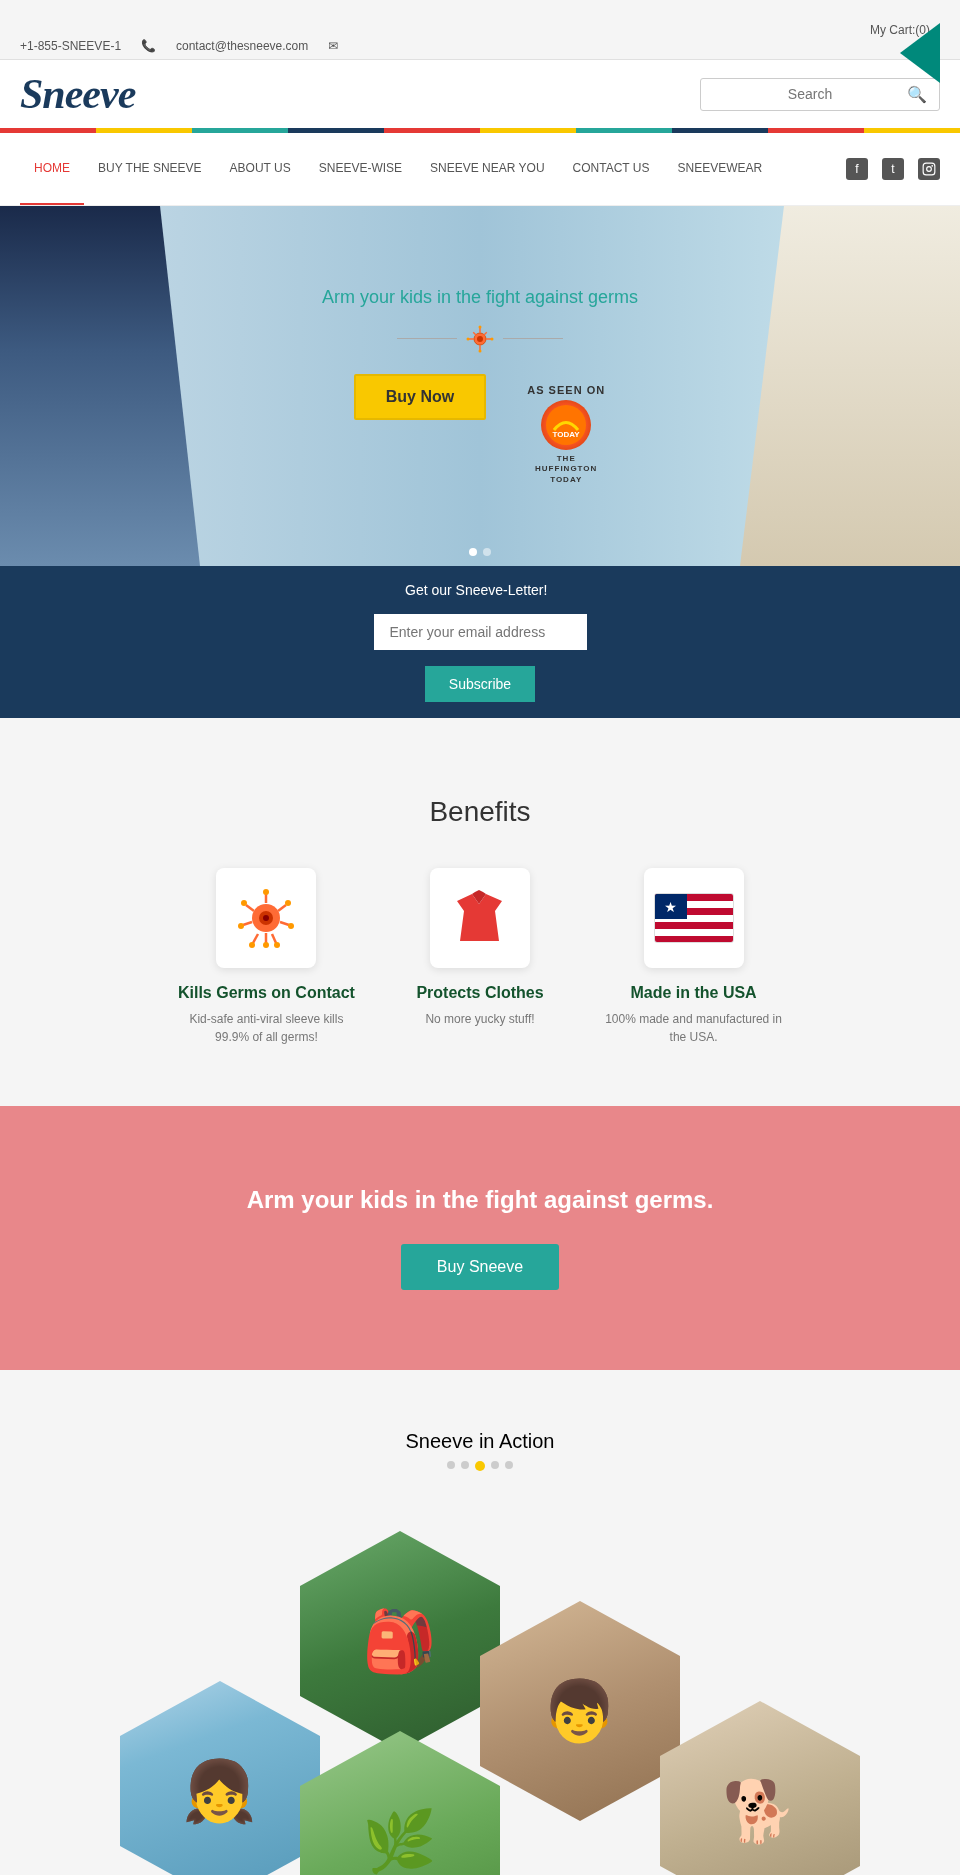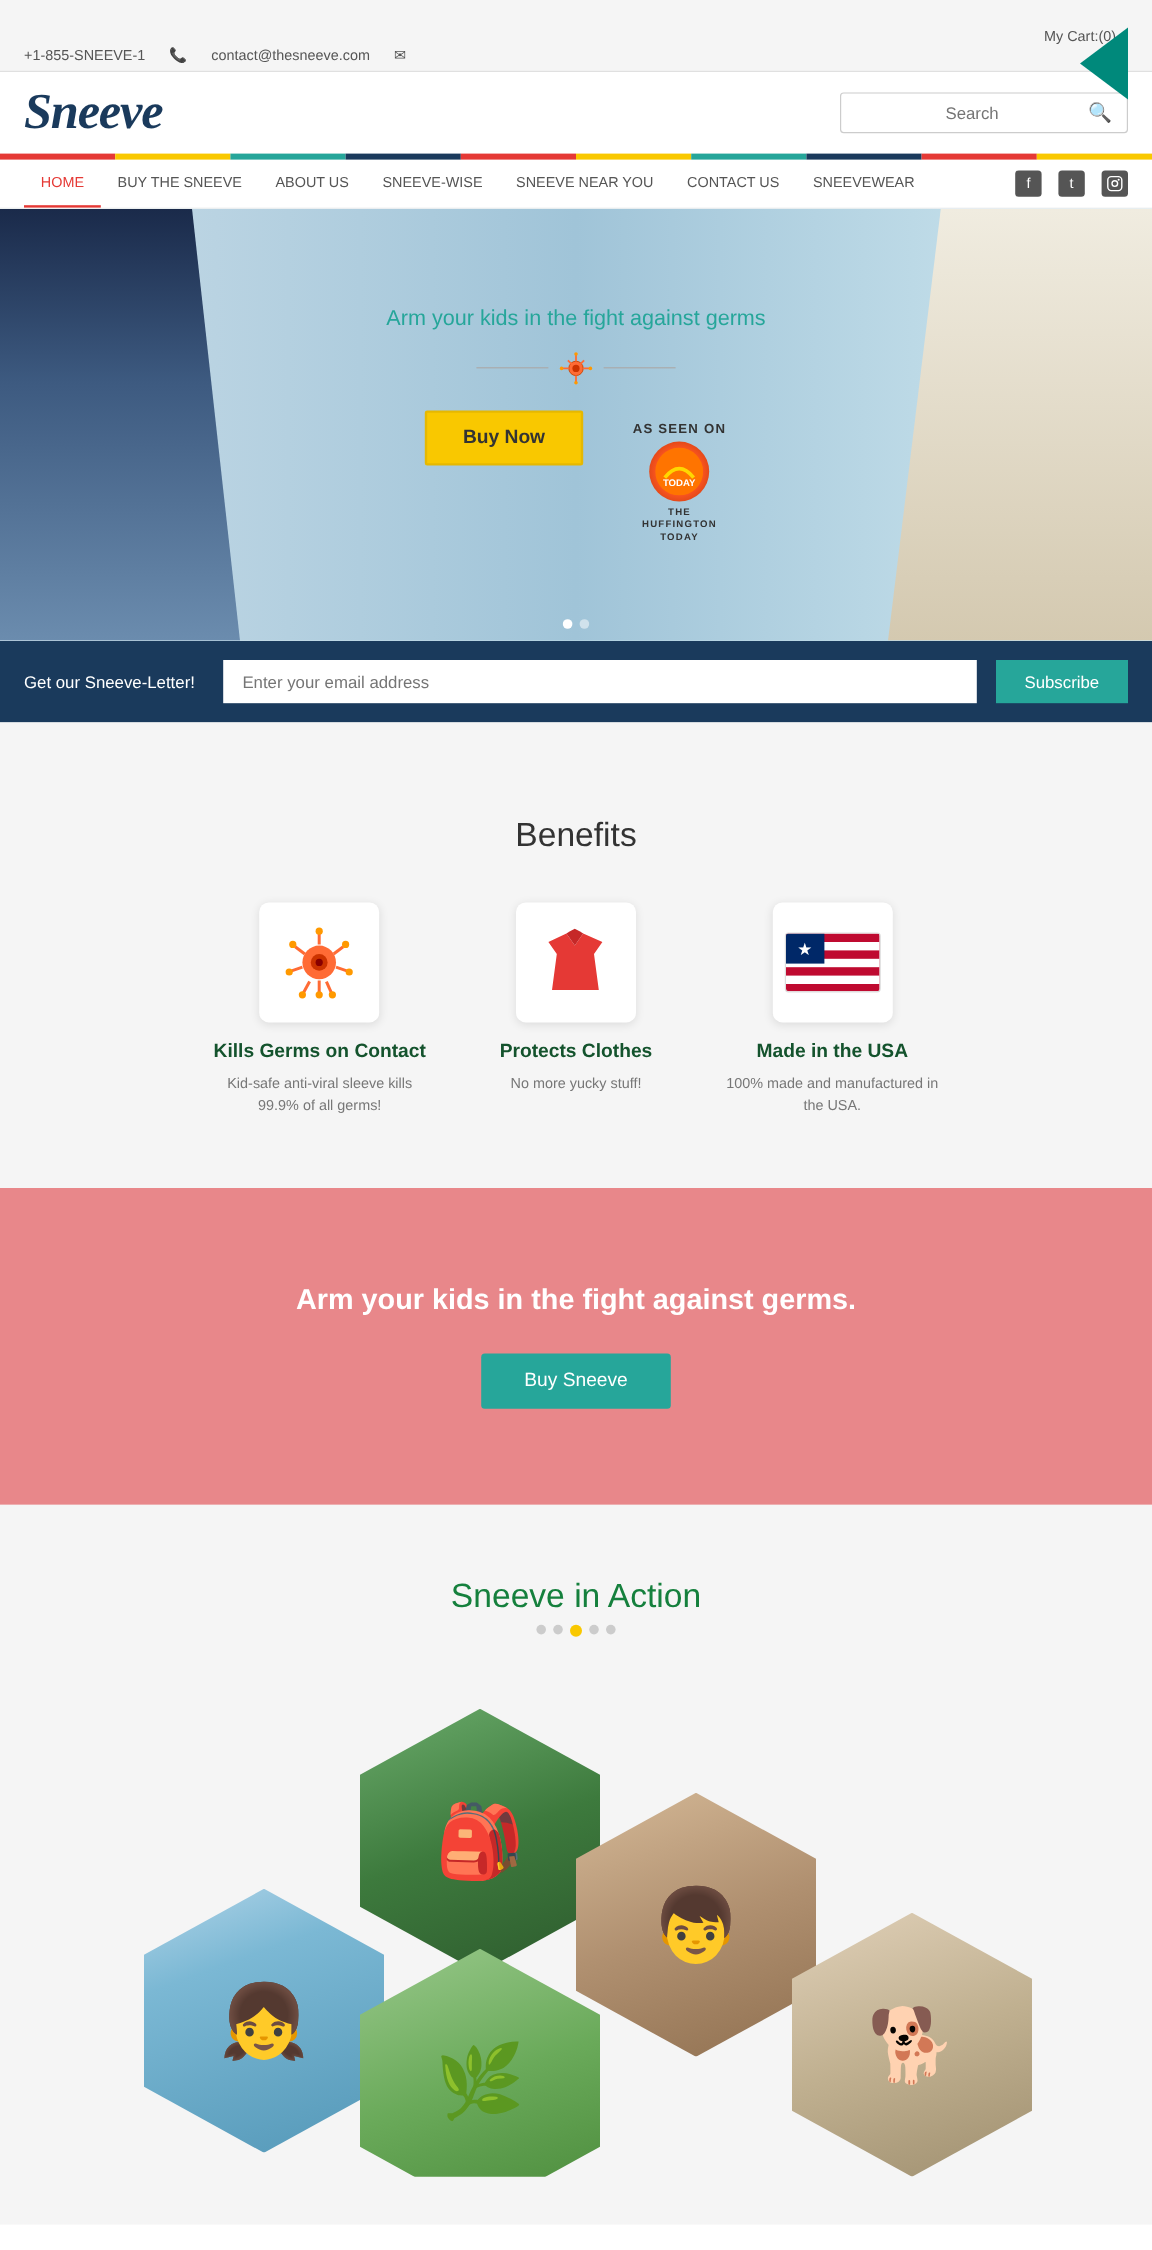--- a/index.html
+++ b/index.html
@@ -67,21 +67,21 @@
     .nav {
       background: #fff;
       display: flex;
       align-items: center;
       padding: 0 20px;
       border-bottom: 1px solid #eee;
       justify-content: space-between;
     }
     .nav-links { display: flex; gap: 0; }
     .nav-link {
-      padding: 12px 14px;
+      padding: 28px 14px;
       font-size: 12px;
       color: #555;
       text-decoration: none;
       cursor: pointer;
       white-space: nowrap;
     }
     .nav-link.active { color: #e53935; border-bottom: 2px solid #e53935; }
     .nav-social { display: flex; gap: 14px; align-items: center; }
     .social-icon {
       width: 22px; height: 22px;
@@ -178,20 +178,21 @@
     }
     .dot.active { background: white; }
 
     
     .newsletter {
       background: #1a3a5c;
       padding: 16px 20px;
       display: flex;
       align-items: center;
       gap: 16px;
+      flex-direction: column;
     }
     .newsletter-label {
       color: white; font-size: 14px; white-space: nowrap; min-width: 150px;
     }
     .newsletter-input {
       flex: 1;
       padding: 10px 16px;
       border: none; outline: none;
       font-size: 14px; color: #999;
     }
@@ -250,21 +251,21 @@
       font-size: 16px; border-radius: 3px;
     }
 
     
     .action-section {
       background: #f5f5f5;
       padding: 60px 40px 40px;
       text-align: center;
     }
     .action-title {
-      font-size: 28px; color: #15803d; margin-bottom: 8px; font-weight: normal;
+      font-size: 20px; color: #000000; margin-bottom: 8px; font-weight: normal;
     }
     .action-dots {
       display: flex; justify-content: center; gap: 6px; margin-bottom: 30px;
     }
     .action-dot {
       width: 8px; height: 8px; border-radius: 50%; background: #ccc;
     }
     .action-dot.active { background: #f9c800; width: 10px; height: 10px; }
 
     

